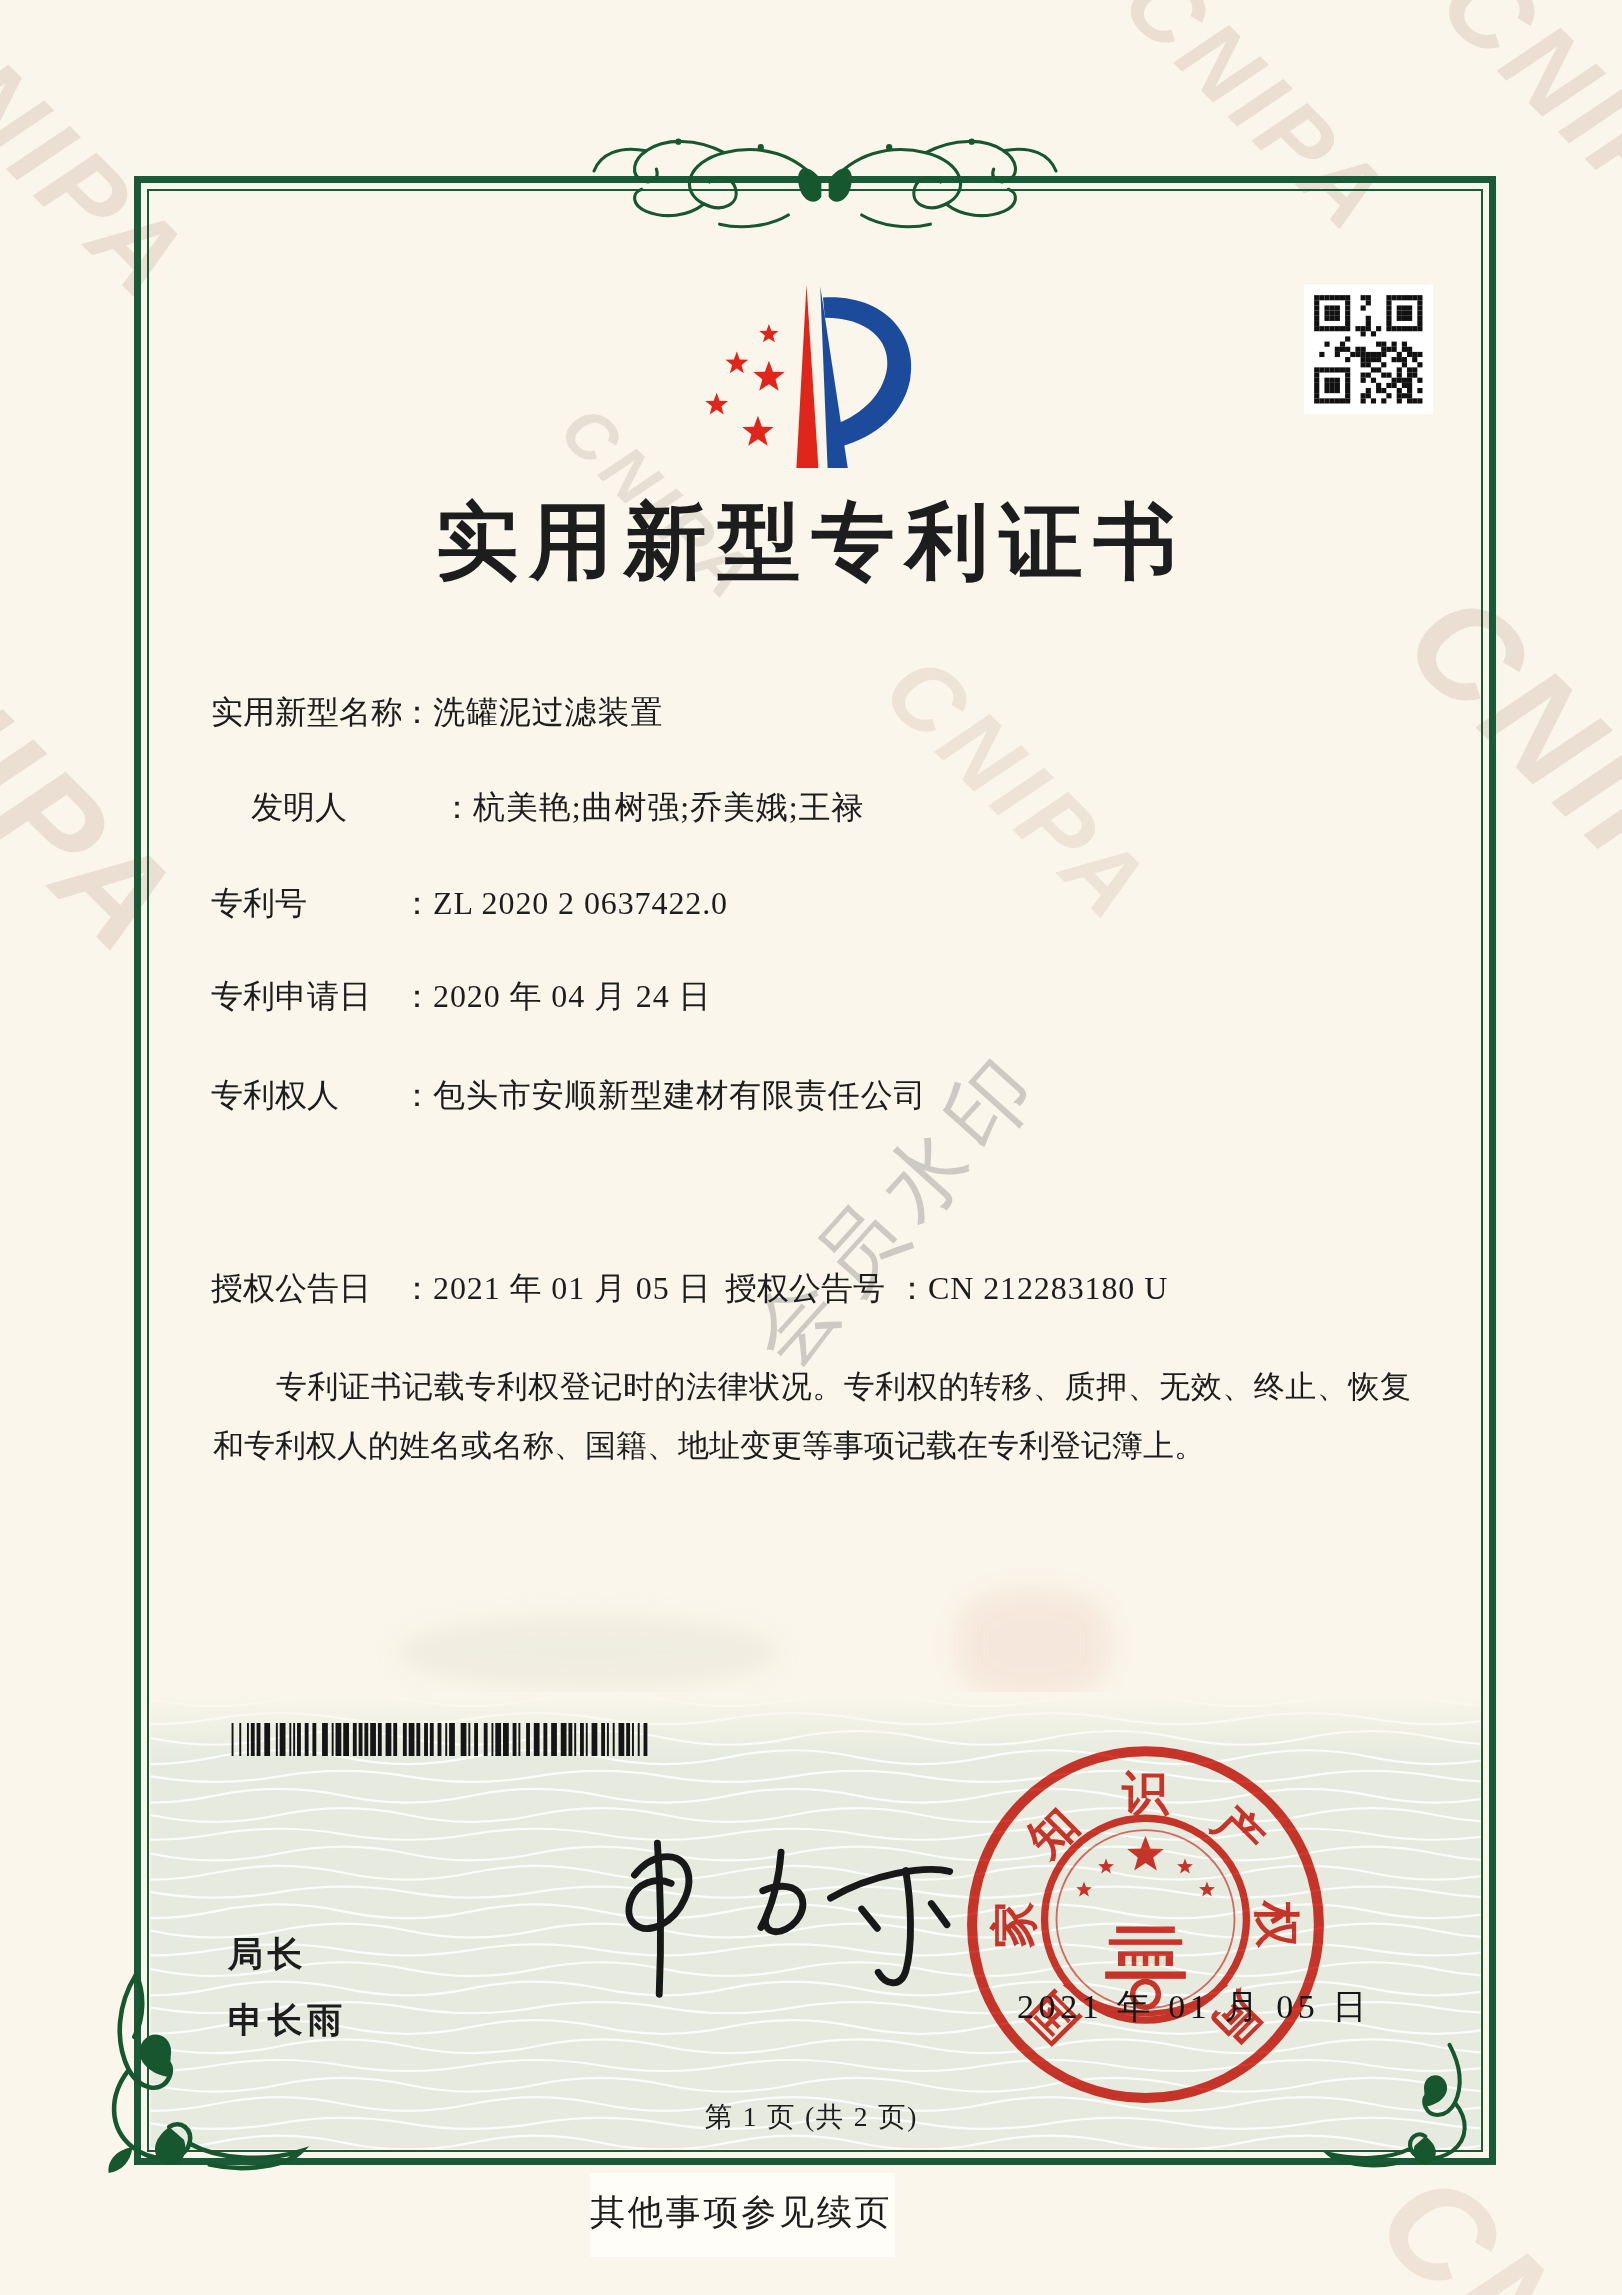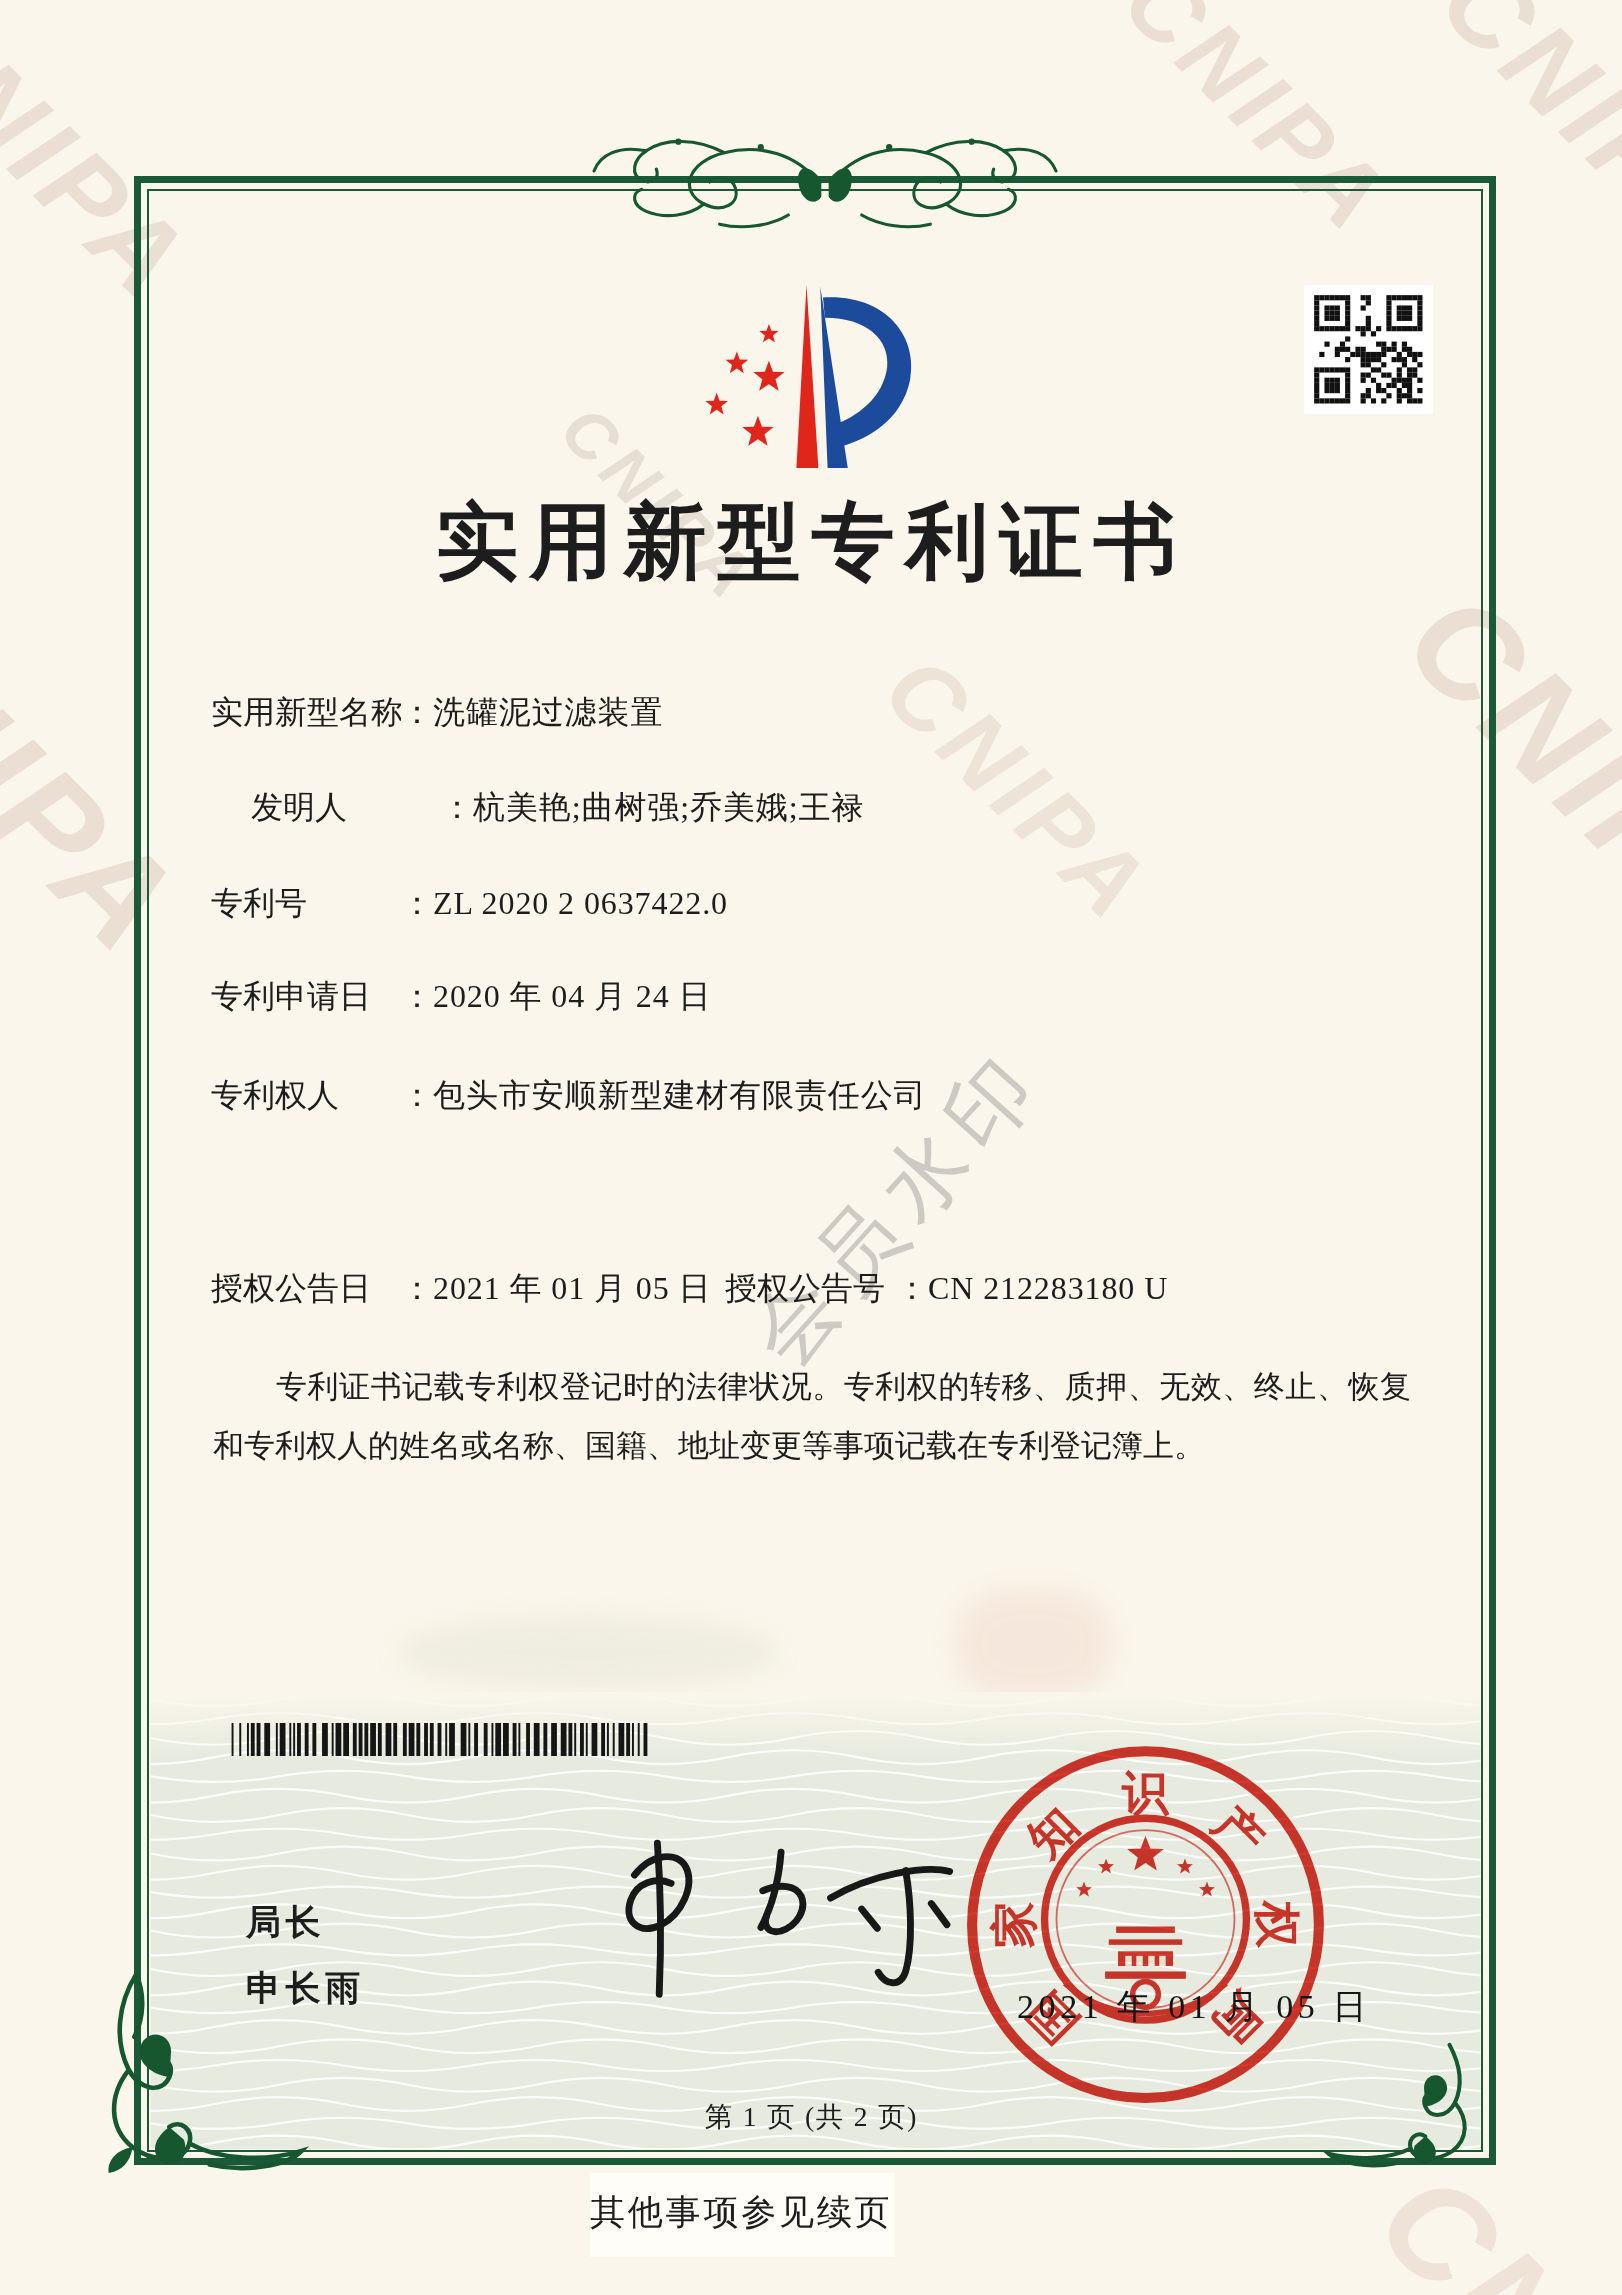--- a/index.html
+++ b/index.html
@@ -38,22 +38,22 @@
   .fval{letter-spacing:0.9px;}
   .addr-block{display:inline-block;vertical-align:top;}
   .addr-block div{line-height:44px;}
   
   .paras{position:absolute;left:213px;top:1357px;width:1198px;font-size:31px;line-height:59px;
       text-align:justify;z-index:10;}
   .paras p{margin:0;text-indent:63px;}
   .paras p + p{margin-top:5.5px;}
   
   #barcode{position:absolute;left:231px;top:1723px;z-index:10;}
-  .officer{position:absolute;left:246px;font-size:35px;font-weight:600;letter-spacing:4.6px;
-      font-family:"Liberation Sans","DejaVu Sans",sans-serif;z-index:10;}
+  .officer{position:absolute;left:228px;font-size:35px;font-weight:600;letter-spacing:4.6px;
+      font-family:"Liberation Sans","DejaVu Sans",sans-serif;z-index:10;margin-top:32px;}
   #signature{position:absolute;left:568px;top:1811px;z-index:11;}
   #seal{position:absolute;left:962px;top:1743px;z-index:8;opacity:.93;mix-blend-mode:multiply;}
   .sealdate{position:absolute;left:1017px;top:1984px;font-size:34px;letter-spacing:4.6px;
       color:#151515;z-index:12;white-space:nowrap;}
   .pageinfo{position:absolute;left:0;top:2099px;width:100%;text-align:center;font-size:27.5px;
       letter-spacing:1.8px;z-index:10;}
   .notebox{position:absolute;left:590px;top:2173px;width:305px;height:84px;background:#fffdf8;
       z-index:6;}
   .note{position:absolute;left:590px;top:2189px;width:305px;text-align:left;font-size:35px;
       letter-spacing:2.8px;z-index:7;}

